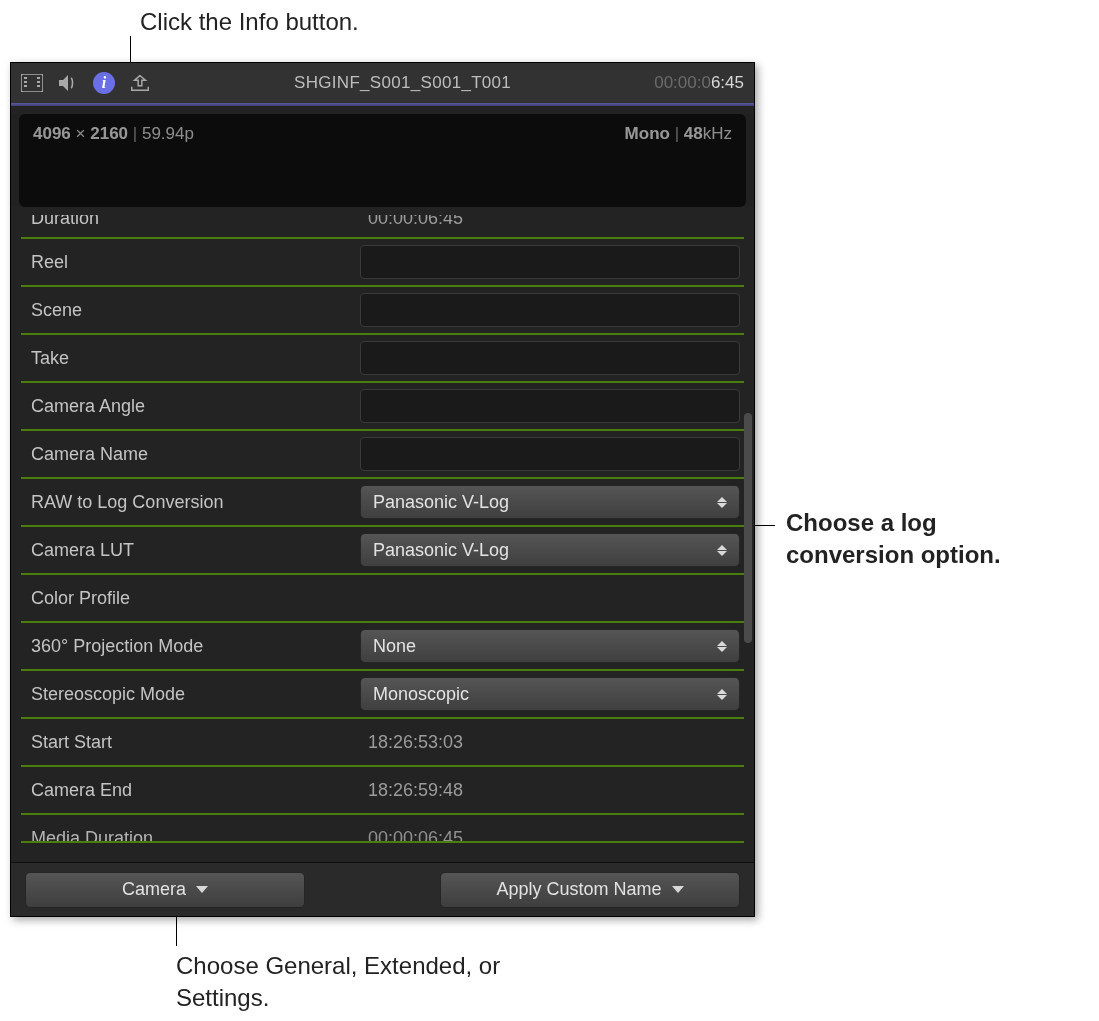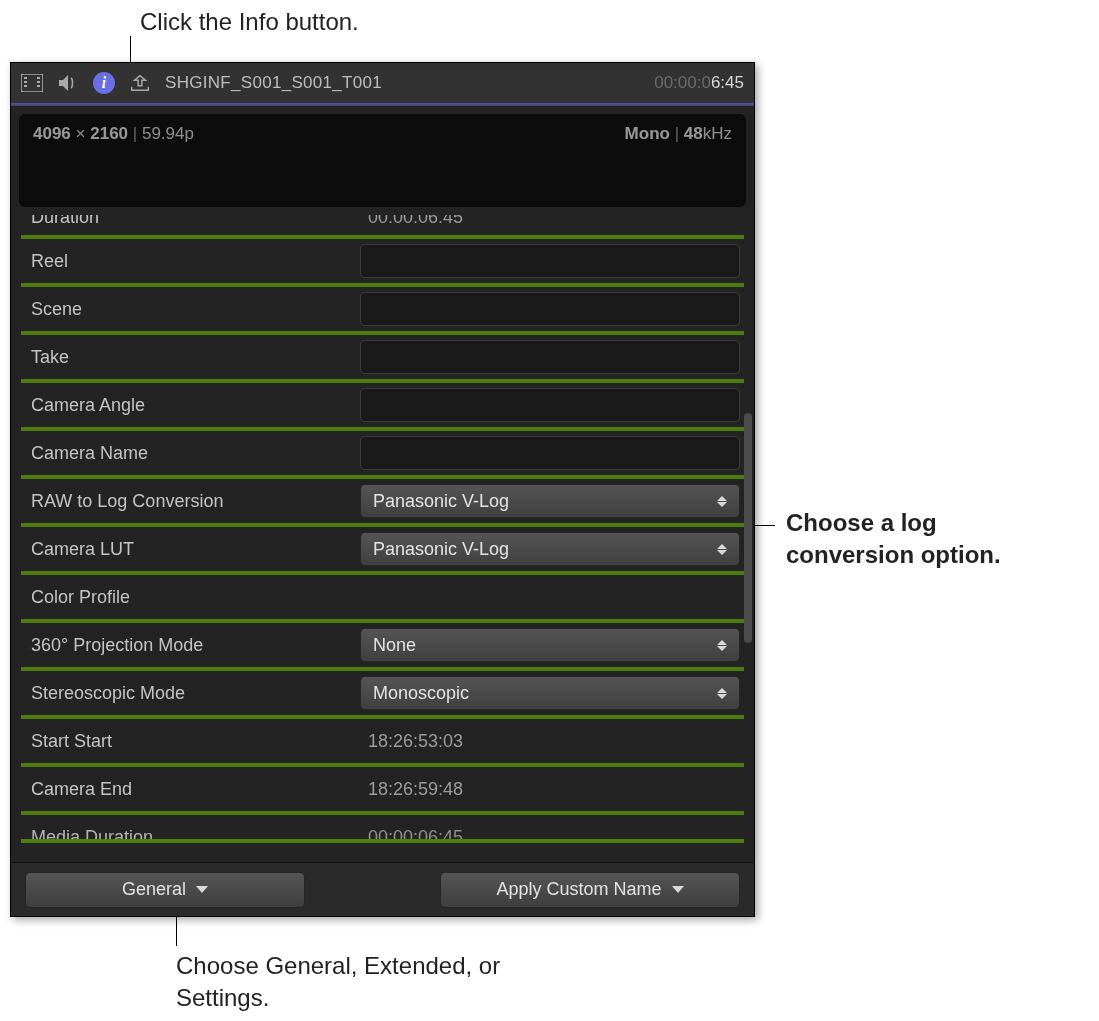--- a/index.html
+++ b/index.html
@@ -64,21 +64,21 @@
       font-weight: 700;
       font-family: Georgia, "Times New Roman", serif;
       font-size: 16px;
       display: flex;
       align-items: center;
       justify-content: center;
       line-height: 1;
     }
     .toolbar-title {
       flex: 1;
-      text-align: left;
+      text-align: center;
       color: #bdbdbd;
       font-size: 17px;
       font-weight: 400;
       letter-spacing: .3px;
     }
     .tc {
       color: #6b6b6b;
       font-size: 17px;
     }
     .tc strong { color: #d8d8d8; font-weight: 500; }
@@ -117,21 +117,21 @@
       height: 642px;
       overflow: hidden;
     }
     .props {
       margin: 0 10px;
     }
     .row {
       display: flex;
       align-items: center;
       height: 48px;
-      border-bottom: 4px solid #4d7c0f;
+      border-bottom: 2px solid #4d7c0f;
       padding: 0 4px;
       justify-content: center;
     }
     .row:first-child { height: 30px; }
     .label {
       width: 335px;
       color: #c4c4c4;
       font-size: 18px;
       padding-left: 6px;
     }
@@ -437,21 +437,21 @@
 
     </div>
 
     <div class="scroll-track">
       <div class="scroll-thumb"></div>
     </div>
   </div>
 
   <div class="bottombar">
     <div class="bottom-dd">
-      <span>General</span>
+      <span>Camera</span>
       <span class="chev-down"></span>
     </div>
     <div class="bottom-dd secondary">
       <span>Apply Custom Name</span>
       <span class="chev-down"></span>
     </div>
   </div>
 
 </div>
 

